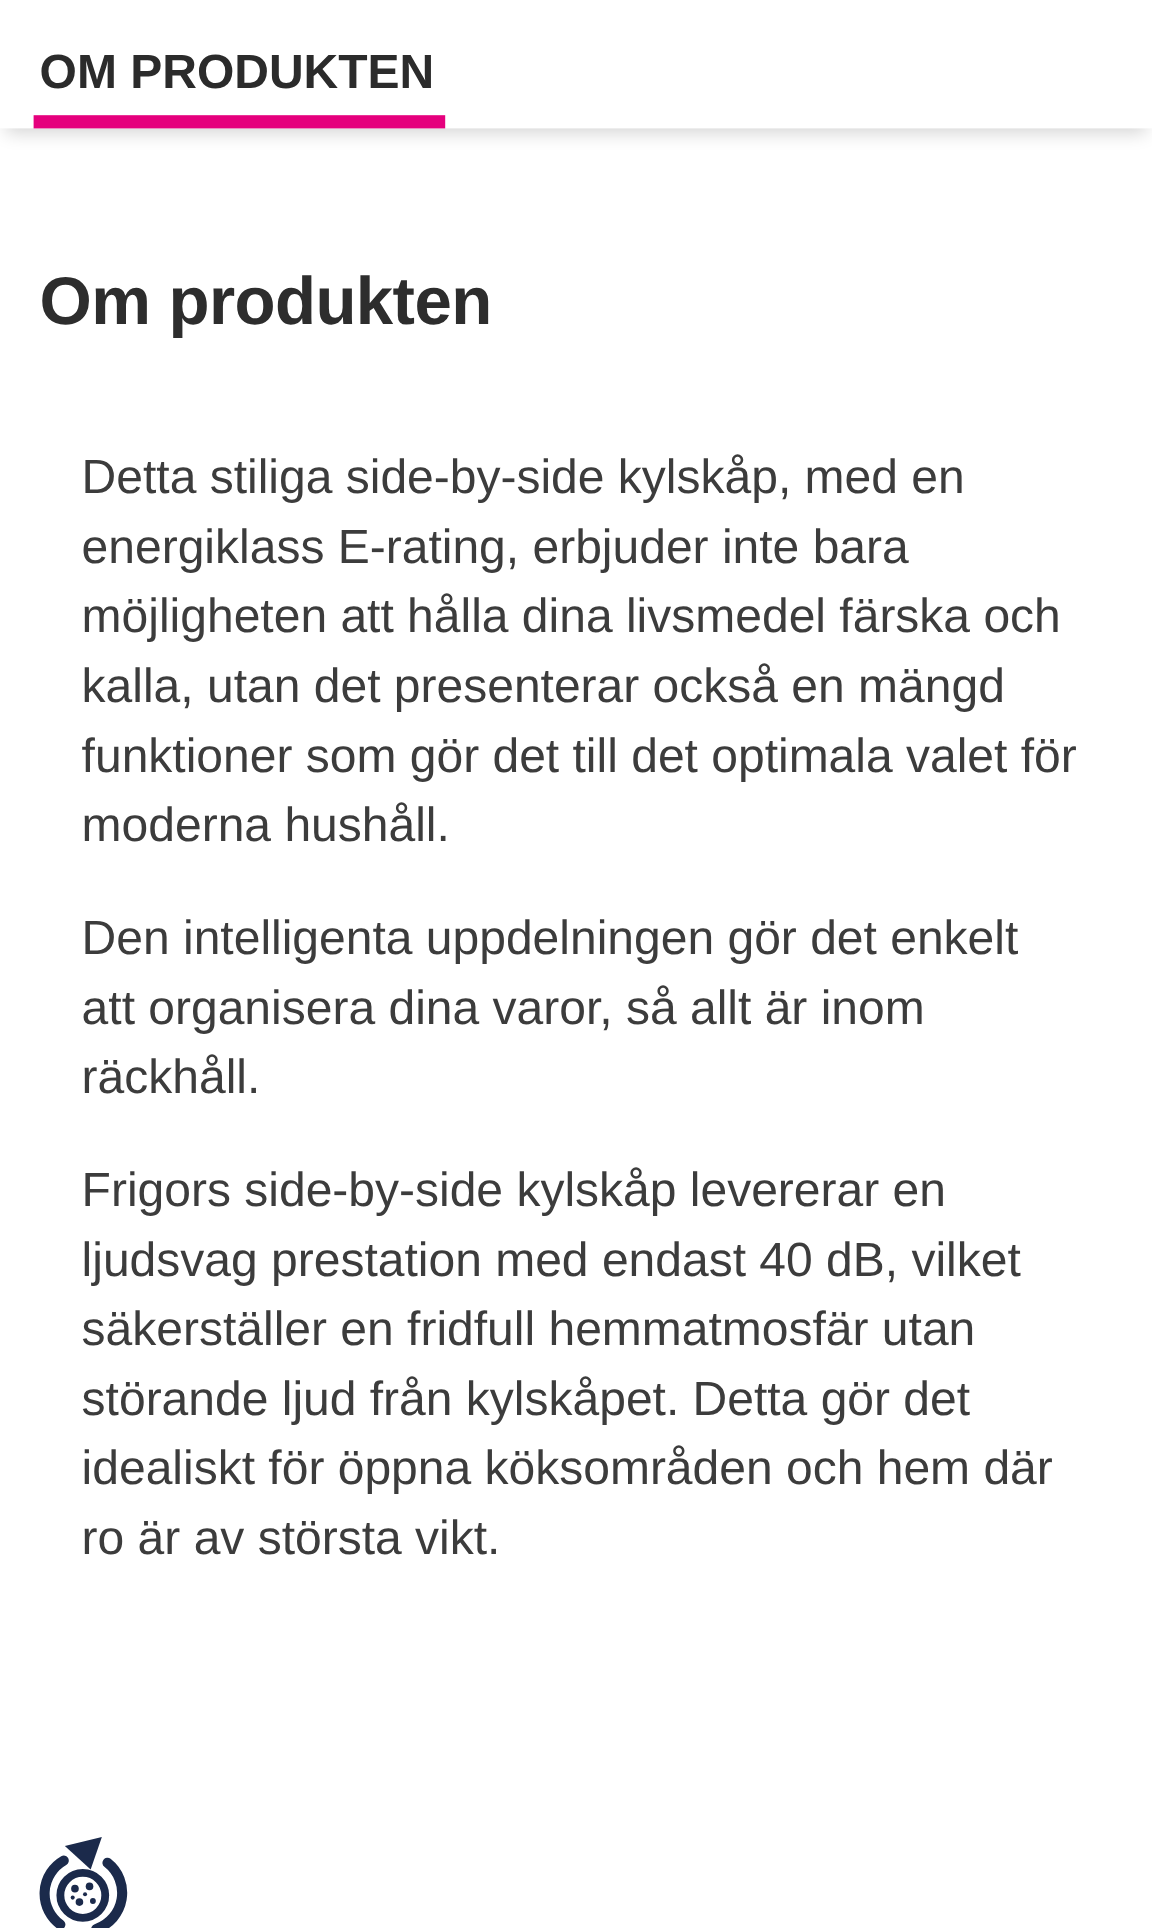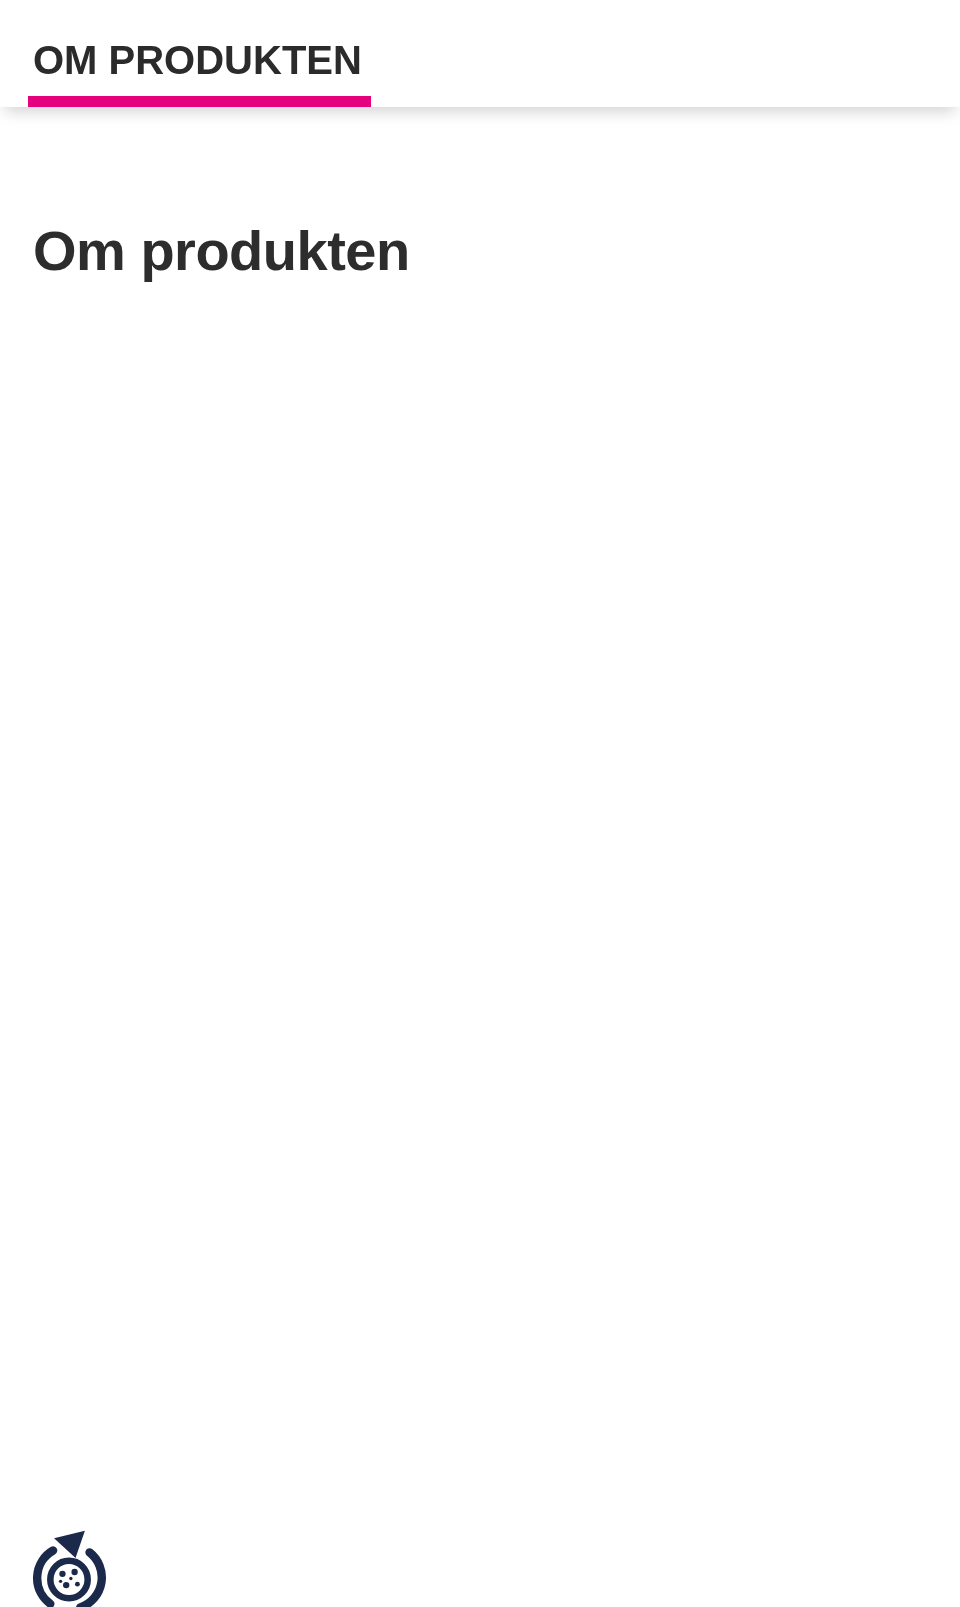--- a/index.html
+++ b/index.html
@@ -65,20 +65,35 @@
 
 <header class="tabbar">
   <button class="tab active">OM PRODUKTEN</button>
 </header>
 
 <main class="content">
   <h1 class="page-title">Om produkten</h1>
 
   <div class="paragraphs">
 
+  <p>Detta stiliga side-by-side kylskåp, med en
+energiklass E-rating, erbjuder inte bara
+möjligheten att hålla dina livsmedel färska och
+kalla, utan det presenterar också en mängd
+funktioner som gör det till det optimala valet för
+moderna hushåll.</p>
+      <p>Den intelligenta uppdelningen gör det enkelt
+att organisera dina varor, så allt är inom
+räckhåll.</p>
+      <p>Frigors side-by-side kylskåp levererar en
+ljudsvag prestation med endast 40 dB, vilket
+säkerställer en fridfull hemmatmosfär utan
+störande ljud från kylskåpet. Detta gör det
+idealiskt för öppna köksområden och hem där
+ro är av största vikt.</p>
     </div>
 </main>
 
 <div class="text-fade"></div>
 
 <button class="cookie-btn">
   <span>
     <svg viewBox="0 0 92 92" aria-hidden="true">
 
       <path d="M 26 80 A 34 34 0 0 1 29 23" fill="none" stroke="currentColor" stroke-width="9" stroke-linecap="round"></path>

